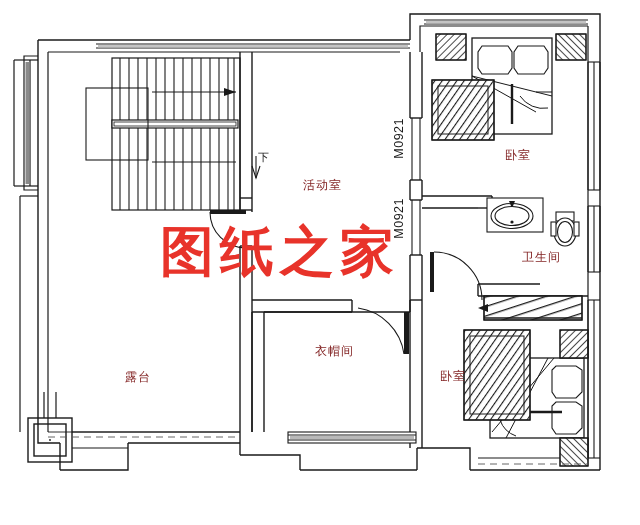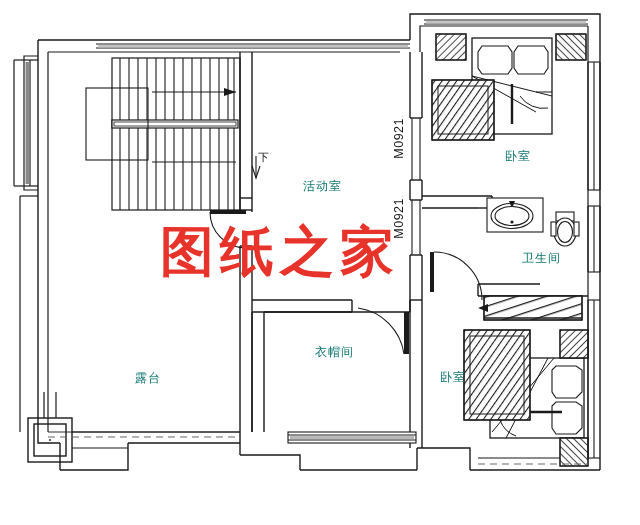--- a/index.html
+++ b/index.html
@@ -23,23 +23,23 @@
   #plan-svg {
     position: absolute;
     left: 0;
     top: 0;
     width: 640px;
     height: 525px;
     display: block;
   }
   .room-label {
     position: absolute;
-    font-family: Liberation Sans, sans-serif;
+    font-family: Liberation Mono, monospace;
     font-size: 12px;
-    color: #0f766e;
+    color: #7f1d1d;
     letter-spacing: 1px;
     white-space: nowrap;
     line-height: 1;
   }
   .dim-label {
     position: absolute;
     font-family: "Liberation Sans", sans-serif;
     font-size: 12.5px;
     color: #1a1a1a;
     white-space: nowrap;
@@ -395,21 +395,21 @@
         <path d="M48,432 L240,432"></path>
       </g>
 
     </g>
   </svg>
 
   <div class="room-label" style="left:303px; top:180px;">活动室</div>
 
   <div class="room-label" style="left:315px; top:346px;">衣帽间</div>
 
-  <div class="room-label" style="left:135px; top:372px;">露台</div>
+  <div class="room-label" style="left:125px; top:372px;">露台</div>
 
   <div class="room-label" style="left:505px; top:150px;">卧室</div>
 
   <div class="room-label" style="left:440px; top:371px;">卧室</div>
 
   <div class="room-label" style="left:522px; top:252px;">卫生间</div>
 
   <div class="stair-dir" style="left:258px; top:152px;">下</div>
 
   <div class="dim-label" style="left:393px; top:118px;">M0921</div>

